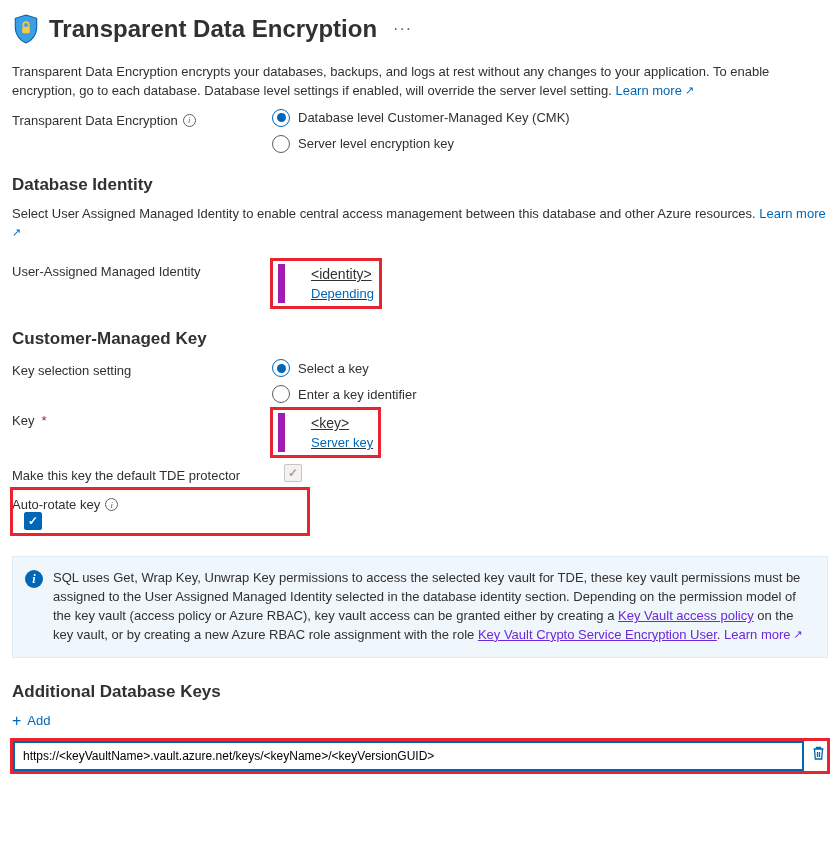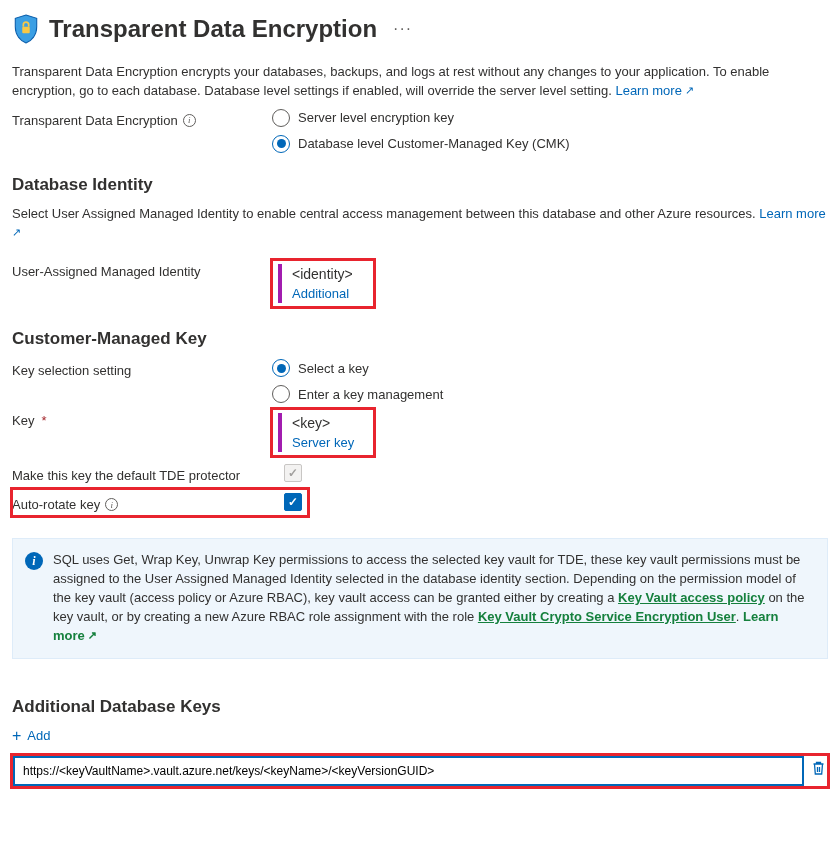--- a/index.html
+++ b/index.html
@@ -21,31 +21,31 @@
   .field-row { display:flex; align-items:flex-start; margin:6px 0; }
   .field-label { width:260px; padding-top:4px; display:flex; align-items:center; gap:5px; }
   .field-value { flex:1; }
   .section-title { font-weight:600; font-size:17px; margin:22px 0 10px; }
   .radio-group { display:flex; flex-direction:column; gap:8px; }
   .radio-item { display:flex; align-items:center; gap:8px; cursor:pointer; }
   .radio { width:18px; height:18px; border-radius:50%; border:1px solid #605e5c; display:flex; align-items:center; justify-content:center; background:#fff; flex-shrink:0; }
   .radio.checked { border:1.5px solid #0067b8; }
   .radio.checked::after { content:""; width:9px; height:9px; border-radius:50%; background:#0067b8; }
   .info-icon { width:13px; height:13px; border-radius:50%; border:1px solid #605e5c; display:inline-flex; align-items:center; justify-content:center; font-size:9px; color:#605e5c; font-style:italic; font-family:serif; cursor:default; }
-  .selected-block { border-left:4px solid #a21caf; padding:2px 0 2px 10px; display:inline-block; min-width:90px; }
+  .selected-block { border-left:7px solid #a21caf; padding:2px 0 2px 26px; display:inline-block; min-width:90px;text-decoration:underline; }
   .selected-block .val { font-size:14px; }
   .selected-block .action { margin-top:4px; }
   .req { color:#a4262c; margin-left:2px; }
   .checkbox { width:18px; height:18px; border:1px solid #605e5c; border-radius:2px; display:flex; align-items:center; justify-content:center; background:#fff; }
   .checkbox.checked { background:#0067b8; border-color:#0067b8; color:#fff; }
   .checkbox.disabled { background:#f3f2f1; border-color:#c8c6c4; color:#a19f9d; }
   .checkmark { font-size:12px; font-weight:bold; line-height:1; }
   .infobox { background:#eff6fc; border:1px solid #deecf9; padding:12px 14px 12px 12px; display:flex; gap:10px; margin:22px 0 0; line-height:1.45; }
   .info-circle { width:18px; height:18px; border-radius:50%; background:#0067b8; color:#fff; display:flex; align-items:center; justify-content:center; font-weight:bold; font-size:12px; font-family:serif; font-style:italic; flex-shrink:0; margin-top:1px; }
-  .infobox a { text-decoration:underline; color:#15803d;font-weight:bold; }
+  .infobox a { text-decoration:underline; color:#6d28d9; }
   .add-row { display:flex; align-items:center; gap:6px; color:#0067b8; cursor:pointer; margin:10px 0; font-size:13px; }
   .plus { font-size:16px; font-weight:400; color:#0067b8; }
   .key-input-row { display:flex; align-items:center; gap:8px; }
   .key-input { flex:1; border:1px solid #0067b8; outline:1px solid #0067b8; padding:6px 8px; font-size:12px; font-family:inherit; }
   .trash { color:#0067b8; font-size:17px; cursor:pointer; }
   .hl-red { outline:3px solid #e8242e; outline-offset:-1px; }
   .hl-pad { padding:4px 6px; display:inline-block; }
 </style>
 </head>
 <body>
@@ -67,60 +67,60 @@
   <a class="link ext">Learn more</a>
 </p>
 
 <div class="field-row">
   <div class="field-label">
     <span>Transparent Data Encryption</span>
     <span class="info-icon">i</span>
   </div>
   <div class="field-value radio-group">
     <div class="radio-item">
+      <span class="radio checked"></span>
+      <span>Database level Customer-Managed Key (CMK)</span>
+    </div>
+    <div class="radio-item">
       <span class="radio"></span>
       <span>Server level encryption key</span>
-    </div>
-    <div class="radio-item">
-      <span class="radio checked"></span>
-      <span>Database level Customer-Managed Key (CMK)</span>
     </div>
   </div>
 </div>
 
 <div class="section-title">Database Identity</div>
 <p class="desc">
   <span>Select User Assigned Managed Identity to enable central access management between this database and other Azure resources.</span>
   <a class="link ext">Learn more</a>
 </p>
 
 <div class="field-row" style="margin-top:18px;">
   <div class="field-label">User-Assigned Managed Identity</div>
   <div class="field-value">
     <span class="hl-red hl-pad">
       <span class="selected-block">
         <div class="val">&lt;identity&gt;</div>
-        <div class="action"><a class="link">Additional</a></div>
+        <div class="action"><a class="link">Depending</a></div>
       </span>
     </span>
   </div>
 </div>
 
 <div class="section-title">Customer-Managed Key</div>
 
 <div class="field-row">
   <div class="field-label">Key selection setting</div>
   <div class="field-value radio-group">
     <div class="radio-item">
       <span class="radio checked"></span>
       <span>Select a key</span>
     </div>
     <div class="radio-item">
       <span class="radio"></span>
-      <span>Enter a key management</span>
+      <span>Enter a key identifier</span>
     </div>
   </div>
 </div>
 
 <div class="field-row" style="">
   <div class="field-label">
     <span>Key</span>
       <span class="req">*</span>
   </div>
   <div class="field-value">
@@ -135,40 +135,40 @@
 
 <div class="field-row" style="margin-top:8px;">
   <div class="field-label" style="width:260px;">Make this key the default TDE protector</div>
   <div class="field-value" style="padding-left:12px;">
     <span class="checkbox disabled checked">
       <span class="checkmark">✓</span>
     </span>
   </div>
 </div>
 
-<div class="field-row hl-red" style="margin-top:6px; width:296px; padding:4px 2px 4px 0;">
+<div class="field-row hl-red" style="margin-top:6px; width:296px; padding:4px 2px 4px 0;flex-direction:column;">
   <div class="field-label" style="width:260px;">
     <span>Auto-rotate key</span>
     <span class="info-icon">i</span>
   </div>
   <div class="field-value" style="padding-left:12px;">
     <span class="checkbox checked">
       <span class="checkmark">✓</span>
     </span>
   </div>
 </div>
 
 <div class="infobox">
   <span class="info-circle">i</span>
   <div>
     <span>SQL uses Get, Wrap Key, Unwrap Key permissions to access the selected key vault for TDE, these key vault permissions must be assigned to the User Assigned Managed Identity selected in the database identity section. Depending on the permission model of the key vault (access policy or Azure RBAC), key vault access can be granted either by creating a </span><a>Key Vault access policy</a><span> on the key vault, or by creating a new Azure RBAC role assignment with the role </span><a>Key Vault Crypto Service Encryption User</a><span>. </span><a class="ext" style="text-decoration:none">Learn more</a>
   </div>
 </div>
 
-<div class="section-title" style="margin-top:38px;">Additional Database Keys</div>
+<div class="section-title" style="margin-top:24px;">Additional Database Keys</div>
 
 <div class="add-row">
   <span class="plus">+</span>
   <span>Add</span>
 </div>
 
 <div class="key-input-row hl-red" style="padding:2px;">
   <input class="key-input" type="text" value="https://&lt;keyVaultName&gt;.vault.azure.net/keys/&lt;keyName&gt;/&lt;keyVersionGUID&gt;" style="">
   <span class="trash">
     <svg width="15" height="16" viewBox="0 0 14 16" fill="none" stroke="#0067b8" stroke-width="1.3">

